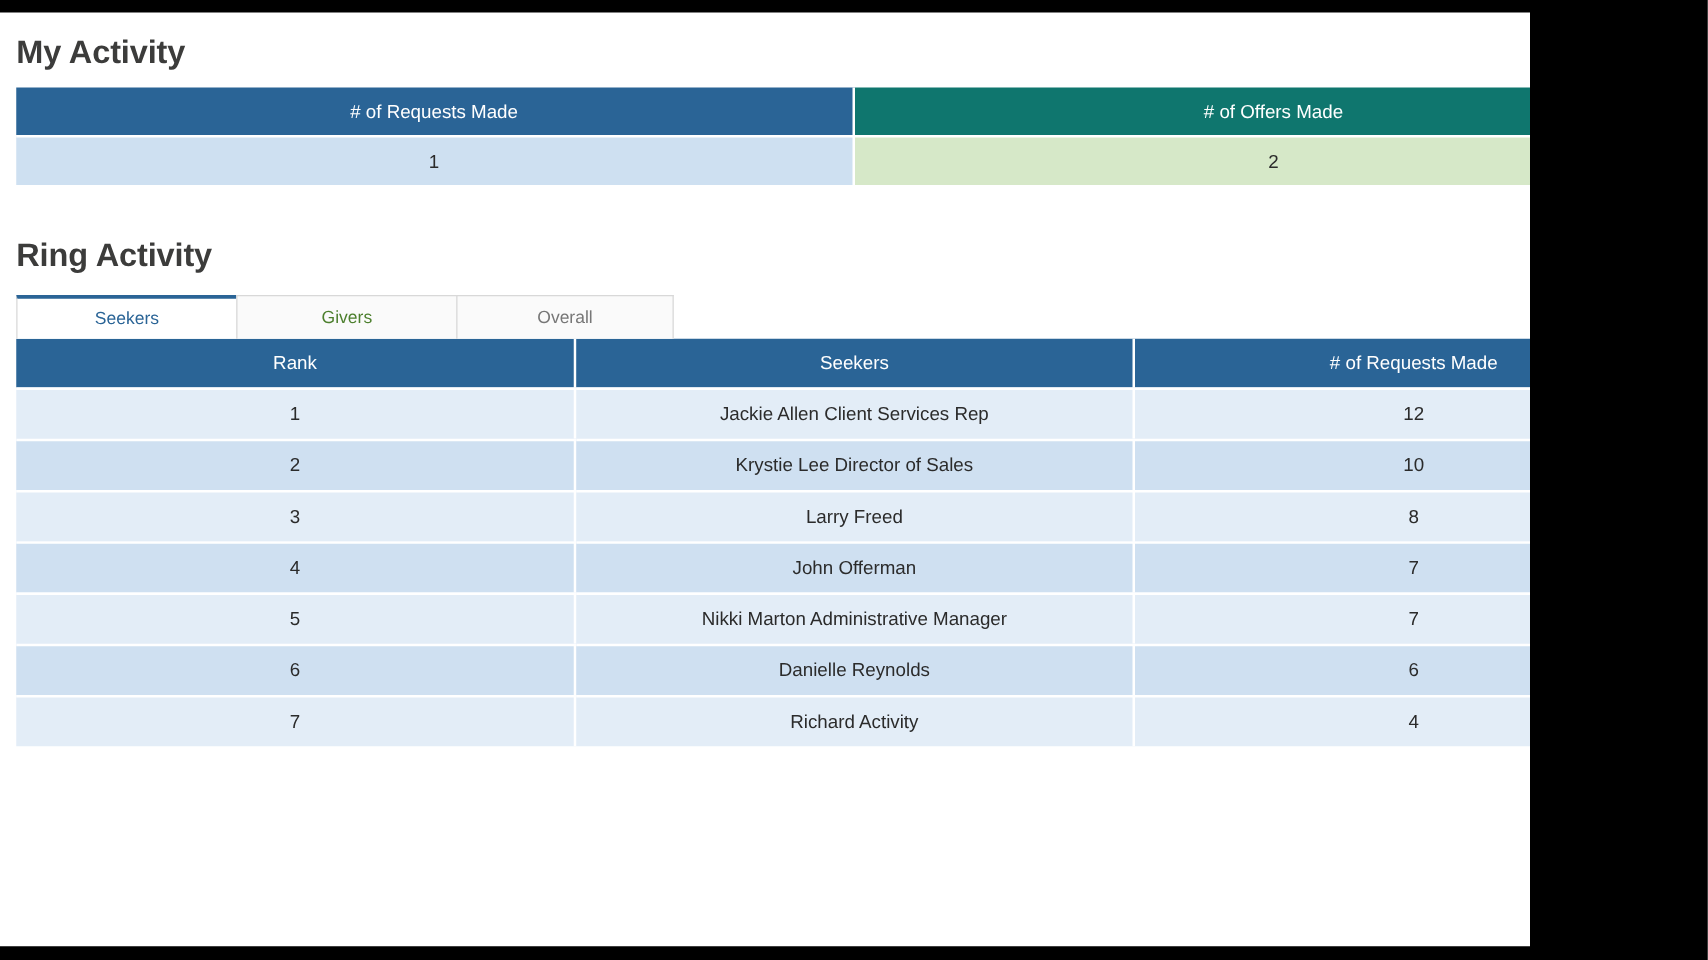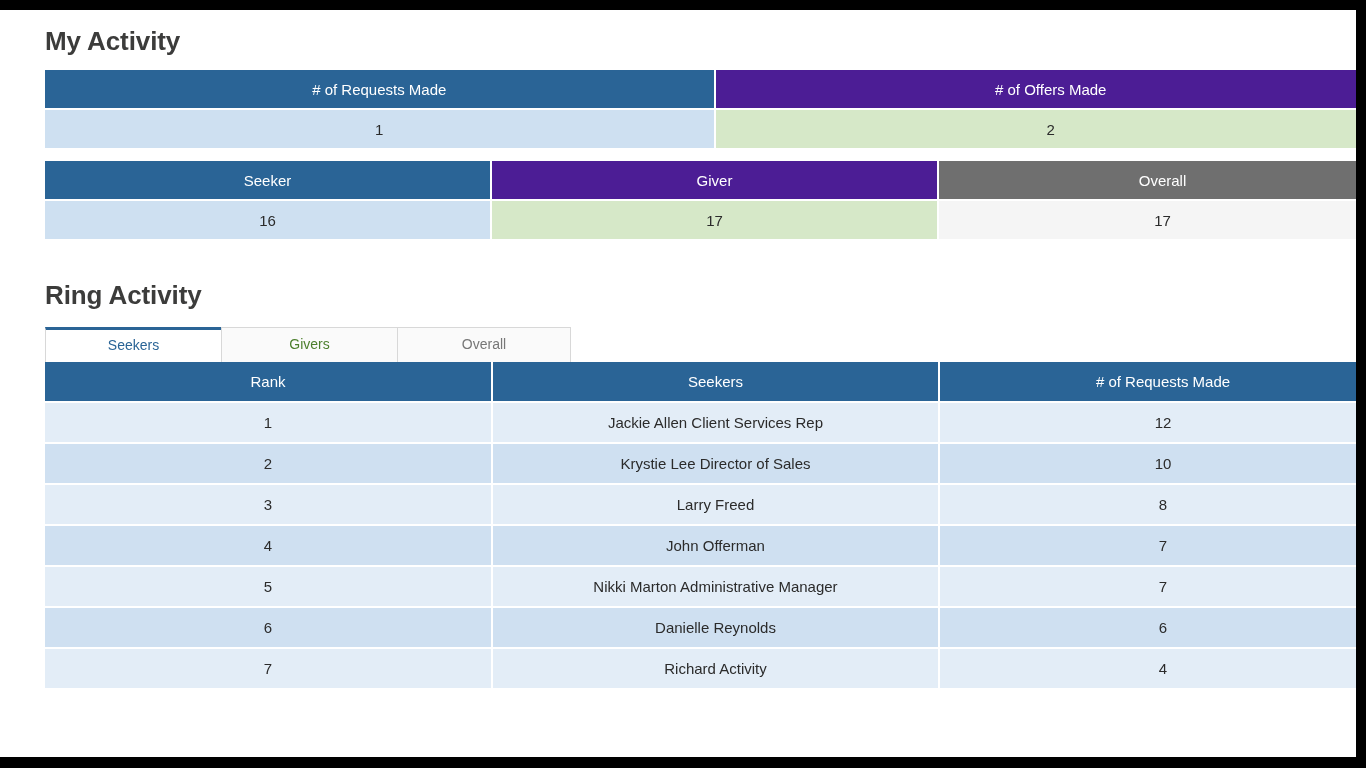--- a/index.html
+++ b/index.html
@@ -11,25 +11,24 @@
     overflow: hidden;
     background: #000000;
     font-family: "Liberation Sans", sans-serif;
   }
 
   
   #viewport {
     position: absolute;
     left: 0;
     top: 10px;
-    width: 1356px;
+    width: 1224px;
     height: 747px;
     background: #ffffff;
     overflow: hidden;
-    padding-left: 32px;
   }
 
   .page {
     padding: 0 0 0 0;
     width: 1356px;
     background: #ffffff;
   }
 
   
   .section-heading {
@@ -67,21 +66,21 @@
     font-size: 15px;
     color: #2b2b2b;
     text-align: center;
     vertical-align: middle;
     border-right: 2px solid #ffffff;
     border-top: 2px solid #ffffff;
   }
   .stat-table td:last-child { border-right: none; }
 
   .hdr-blue  { background: #2a6496; }
-  .hdr-green { background: #4c1d95; }
+  .hdr-green { background: #0f766e; }
   .hdr-gray  { background: #6f6f6f; }
   .cell-blue  { background: #cee0f1; }
   .cell-green { background: #d6e8c8; }
   .cell-gray  { background: #f5f5f5; }
 
   
   .tabs {
     margin-left: 13px;
     margin-top: 16px;
     display: flex;
@@ -166,36 +165,20 @@
     </thead>
     <tbody>
       <tr>
         <td class="cell-blue">1</td>
         <td class="cell-green">2</td>
       </tr>
     </tbody>
   </table>
 
 
-  <table class="stat-table">
-    <thead>
-      <tr>
-        <th class="hdr-blue">Seeker</th>
-        <th class="hdr-green">Giver</th>
-        <th class="hdr-gray">Overall</th>
-      </tr>
-    </thead>
-    <tbody>
-      <tr>
-        <td class="cell-blue">16</td>
-        <td class="cell-green">17</td>
-        <td class="cell-gray">17</td>
-      </tr>
-    </tbody>
-  </table>
 
   <h2 class="section-heading" id="h-ring-activity">Ring Activity</h2>
 
   <div class="tabs">
     <div class="tab w1 active tab-seekers">Seekers</div>
     <div class="tab w2 tab-givers">Givers</div>
     <div class="tab w3 tab-overall">Overall</div>
   </div>
 
   <table class="ring-table">

